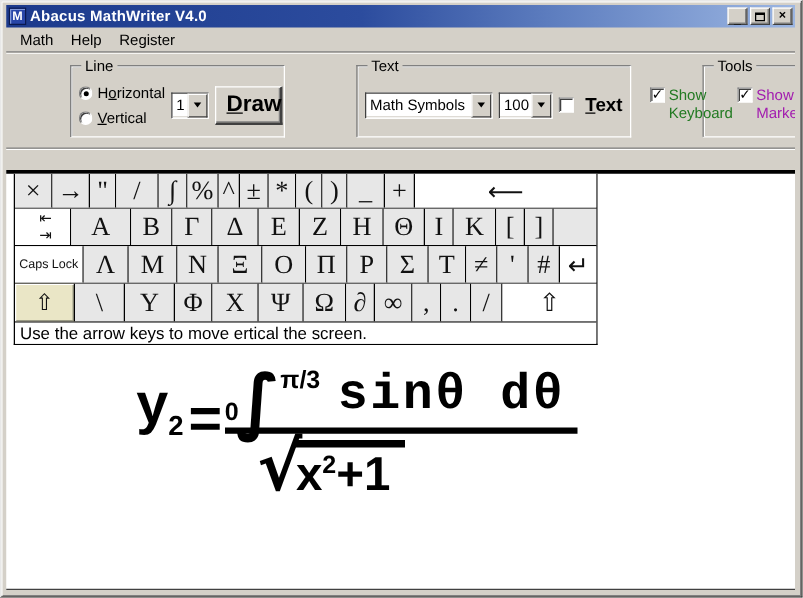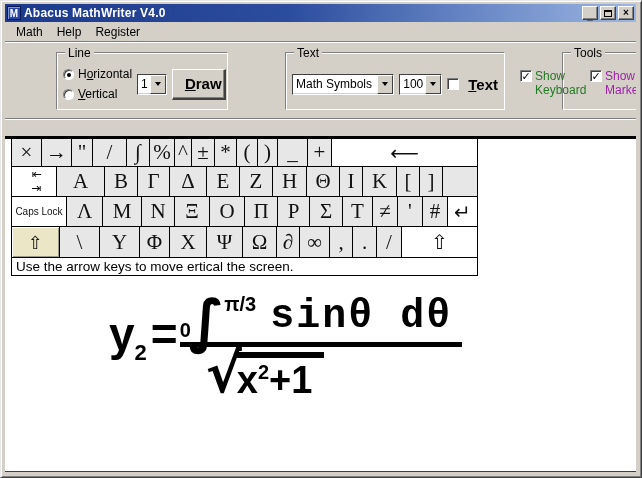--- a/index.html
+++ b/index.html
@@ -43,21 +43,21 @@
     border:1px solid #404040;border-bottom-color:#fff;border-right-color:#fff;box-shadow:inset -1px -1px 0 #d4d0c8;}
   .combo-val{flex:1;font-size:12px;padding:2px 2px 0 3px;white-space:nowrap;overflow:hidden;}
   .combo-btn{width:16px;background:#d4d0c8;border-top:1px solid #fff;border-left:1px solid #fff;
     border-right:1px solid #404040;border-bottom:1px solid #404040;display:flex;align-items:center;justify-content:center;}
   .arrow-down{width:0;height:0;border-left:3px solid transparent;border-right:3px solid transparent;border-top:4px solid #000;}
   .c-width{width:40px;}
   .c-font{width:116px;}
   .c-size{width:48px;}
   .btn{background:#d4d0c8;border-top:1px solid #fff;border-left:1px solid #fff;border-right:2px solid #404040;border-bottom:2px solid #404040;
     box-shadow:inset -1px -1px 0 #808080;display:flex;align-items:center;justify-content:center;}
-  .draw-btn{width:54px;height:31px;align-self:center;font-size:15px;font-weight:bold;padding-left:16px;}
+  .draw-btn{width:54px;height:31px;align-self:center;font-size:18px;font-weight:bold;padding-left:16px;}
   .cb{width:12px;height:12px;background:#fff;flex:none;border:1px solid #808080;border-bottom-color:#fff;border-right-color:#fff;
     box-shadow:inset 1px 1px 0 #404040;display:flex;align-items:center;justify-content:center;
     font-size:11px;font-weight:bold;line-height:1;color:#000;}
   .text-label{font-size:15px;font-weight:bold;margin-left:4px;}
   .tool-item{display:flex;align-items:flex-start;gap:3px;}
   .tool-label{font-size:12px;line-height:1.15;width:52px;}
   .img-btn{width:56px;height:34px;font-size:12px;line-height:1.2;flex-direction:column;align-items:flex-start;padding-left:10px;}
   
   .canvas{flex:1;background:#fff;border-top:3px solid #000;border-bottom:1px solid #404040;position:relative;overflow:hidden;}
   .keyboard{position:absolute;left:6px;top:0;width:467px;border:1px solid #000;border-top:none;background:#fff;}
@@ -71,21 +71,21 @@
   .key.blank{flex:1;border-right:none;}
   .key.tab{font-family:"DejaVu Sans",sans-serif;font-size:12px;line-height:1.15;white-space:pre-line;text-align:left;padding-left:5px;}
   .key.caps{font-family:"Liberation Sans",sans-serif;font-size:10px;}
   .key.shiftkey{background:#eae6c6;font-family:"DejaVu Sans",sans-serif;font-size:18px;
     box-shadow:inset 1px 1px 0 #fff,inset -1px -1px 0 #9a9a84;}
   .key.arrowglyph{font-family:"DejaVu Sans",sans-serif;font-size:20px;}
   .kb-status{border-top:1px solid #000;height:18px;background:#fff;font-size:13.5px;padding:1px 0 0 4px;color:#000;}
   
   .formula{position:absolute;left:104px;top:158px;display:flex;align-items:flex-start;color:#000;
     font-family:"Liberation Sans","DejaVu Sans",sans-serif;font-weight:bold;}
-  .f-lhs{font-size:46px;line-height:1;margin-top:14px;}
+  .f-lhs{font-size:46px;line-height:1;margin-top:2px;}
   .f-lhs sub{font-size:22px;font-weight:bold;}
   .f-eq{font-size:46px;line-height:1;margin:14px 2px 0 4px;}
   .frac{display:flex;flex-direction:column;}
   .numer{display:flex;align-items:flex-end;border-bottom:5px solid #000;padding:0 6px 0 0;}
   .int-lower{font-size:20px;margin-bottom:0px;}
   .int-sign{font-family:"DejaVu Sans",sans-serif;font-size:58px;line-height:0.82;margin:0 0 -4px -2px;}
   .int-upper{align-self:flex-start;font-size:20px;margin-top:-4px;}
   .num-text{font-size:40px;line-height:1;margin:0 4px 5px 14px;letter-spacing:2px;white-space:pre;font-family:Liberation Mono, monospace;}
   .denom{display:flex;align-items:flex-start;margin-top:5px;margin-left:26px;}
   .rad{font-size:54px;line-height:0.82;font-family:"DejaVu Sans",sans-serif;}

